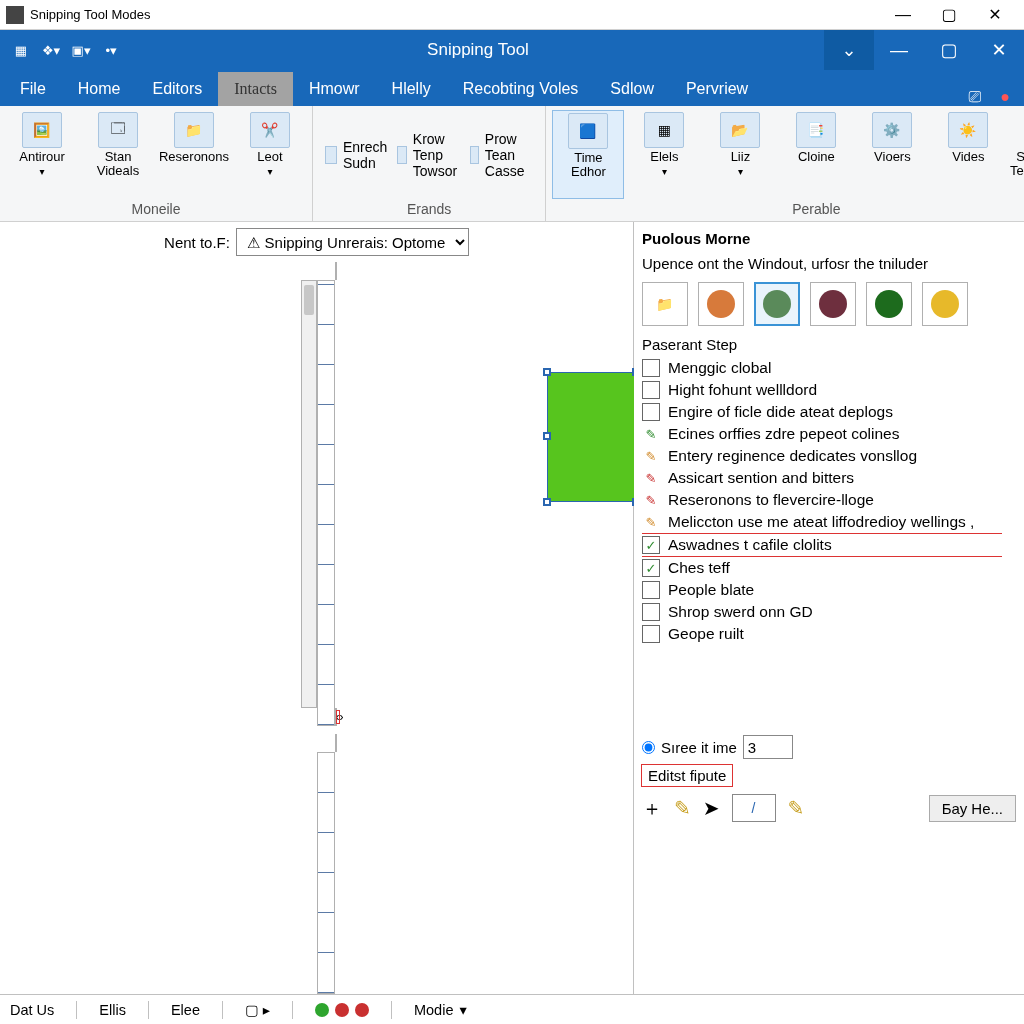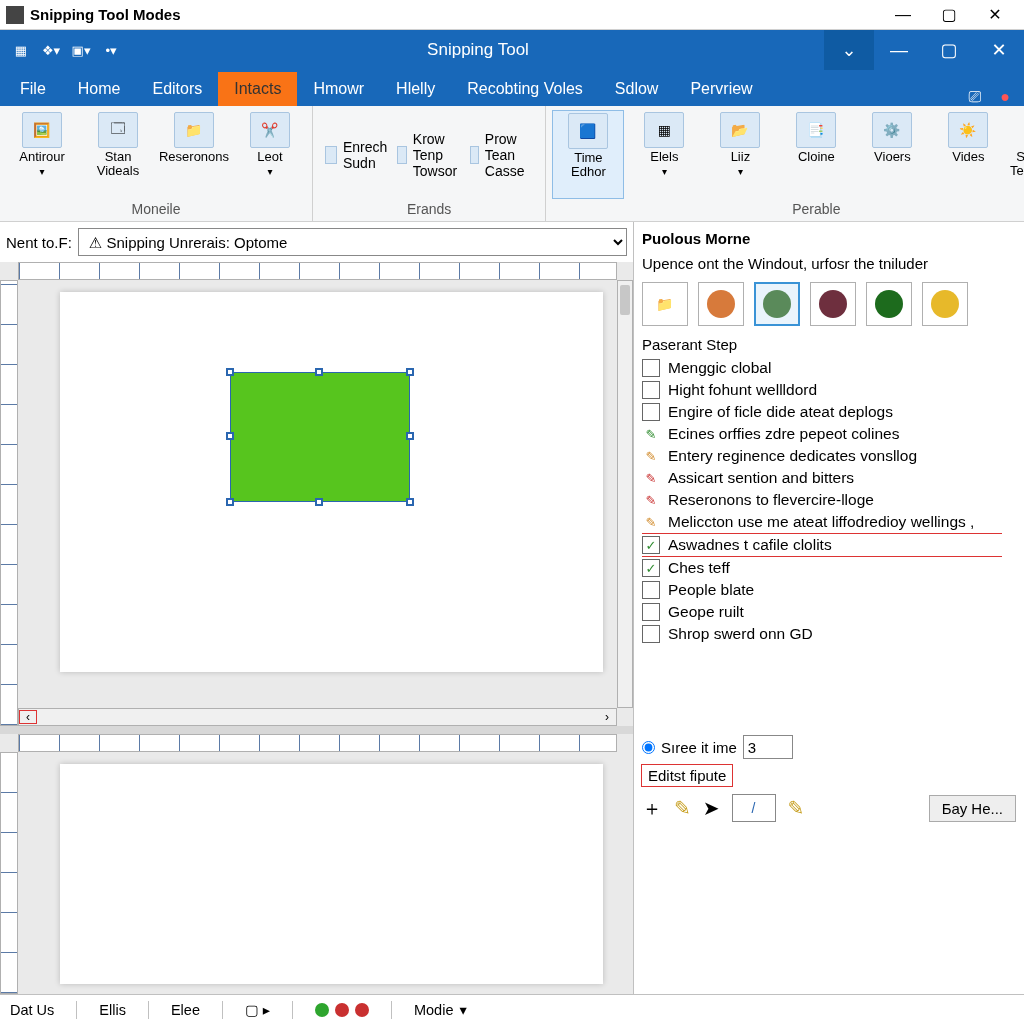--- a/index.html
+++ b/index.html
@@ -1,54 +1,54 @@
 <!DOCTYPE html>
 <html><head>
 <meta charset="utf-8">
 <style>
   * { box-sizing: border-box; margin: 0; padding: 0; font-family: "Segoe UI", Tahoma, sans-serif; }
   body { width: 1024px; height: 1024px; background: #fff; overflow: hidden; font-size: 14px; }
 
   
   .win-title { height: 30px; background: #fff; display: flex; align-items: center; padding: 0 6px; border-bottom: 1px solid #d0d0d0; }
   .win-title .icon { width: 18px; height: 18px; background: #444; margin-right: 6px; }
-  .win-title .title-text { flex: 1; font-size: 15px; font-weight: bold; }
+  .win-title .title-text { flex: 1; font-size: 13px; }
   .win-title .win-btn { width: 46px; height: 30px; display: flex; align-items: center; justify-content: center; font-size: 16px; }
 
   
   .bluebar { height: 40px; background: #1868b9; display: flex; align-items: center; color: #fff; }
   .bluebar .qat { display: flex; gap: 8px; padding: 0 10px; align-items: center; }
   .bluebar .qat .q { width: 22px; height: 22px; display:flex;align-items:center;justify-content:center; font-size:13px; color:#fff; }
   .bluebar .app-title { flex: 1; text-align: center; font-size: 17px; }
   .bluebar .right-btn { height: 40px; width: 50px; display:flex;align-items:center;justify-content:center; font-size:18px; }
   .bluebar .right-btn.dd { background: #0f5ba3; }
 
   
   .tabs { height: 36px; background: #1868b9; display: flex; align-items: flex-end; color:#fff; padding: 0 4px; }
   .tab { padding: 8px 16px; font-size: 16px; cursor: pointer; }
-  .tab.active { background: #f97316; color: #333; }
+  .tab.active { background: #a3a3a3; color: #333; font-family: Liberation Serif, serif; }
   .tabs .spacer { flex:1; }
   .tabs .end-icon { width: 30px; text-align:center; font-size:16px; }
 
   
   .ribbon { height: 116px; background: #f5f6f7; border-bottom: 1px solid #d0d0d0; display: flex; }
   .group { border-right: 1px solid #d0d0d0; padding: 4px 6px 2px 6px; display:flex; flex-direction:column; }
   .group .items { flex:1; display:flex; gap:4px; }
   .group .label { text-align:center; font-size:14px; color:#555; padding:2px 0; }
   .big-btn { width:72px; display:flex; flex-direction:column; align-items:center; gap:2px; padding:2px; cursor:pointer; }
   .big-btn .ic { width:40px; height:36px; background:#dbe9f6; border:1px solid #a9c5e0; border-radius:2px; display:flex;align-items:center;justify-content:center; }
   .big-btn .lbl { font-size:13px; text-align:center; line-height:1.1; }
   .big-btn.sel { background:#e0eefb; border:1px solid #8fbde6; }
   .small-list { display:flex; flex-direction:row; gap:4px; padding:4px 6px; }
   .small-item { display:flex; align-items:center; gap:6px; font-size:14px; cursor:pointer; }
   .small-item .ic { width:18px; height:18px; background:#dbe9f6; border:1px solid #a9c5e0; }
 
   
   .content { display:flex; height: calc(1024px - 30px - 40px - 36px - 116px - 30px); }
-  .left-pane { flex:1; display:flex; flex-direction:column; border-right:1px solid #c0c0c0; }
+  .left-pane { flex:1; display:flex; flex-direction:column; border-right:1px solid #c0c0c0;align-items:center; }
   .right-pane { width:390px; background:#fff; padding:6px 8px; overflow:hidden; position:relative; }
 
   
   .nav-row { height:40px; display:flex; align-items:center; gap:6px; padding:4px 6px; }
   .nav-row .lbl { font-size:15px; }
   .nav-row select { flex:1; height:28px; font-size:15px; padding:0 6px; border:1px solid #888; background:#fff; }
 
   .canvas-wrap { flex:1; position:relative; background:#eaeaea; }
   .ruler-h { position:absolute; top:0; left:18px; right:16px; height:18px; background:#fff; border:1px solid #b0b0b0; }
   .ruler-h::before{content:"";position:absolute;inset:0;background:repeating-linear-gradient(90deg,#5b7aa6 0 1px,transparent 1px 40px);}
@@ -325,25 +325,25 @@
           <div class="row">
             <div class="cb">✓</div>
             <span>Ches teff</span>
           </div>
           <div class="row">
             <div class="cb"></div>
             <span>People blate</span>
           </div>
           <div class="row">
             <div class="cb"></div>
+            <span>Shrop swerd onn GD</span>
+          </div>
+          <div class="row">
+            <div class="cb"></div>
             <span>Geope ruilt</span>
-          </div>
-          <div class="row">
-            <div class="cb"></div>
-            <span>Shrop swerd onn GD</span>
           </div>
         </div>
     </div>
 
     <div class="section">
       <div class="radio-row">
         <input type="radio" checked="" style="">
         <span>Sıree it ime</span>
         <input type="text" value="3" style="">
       </div>

